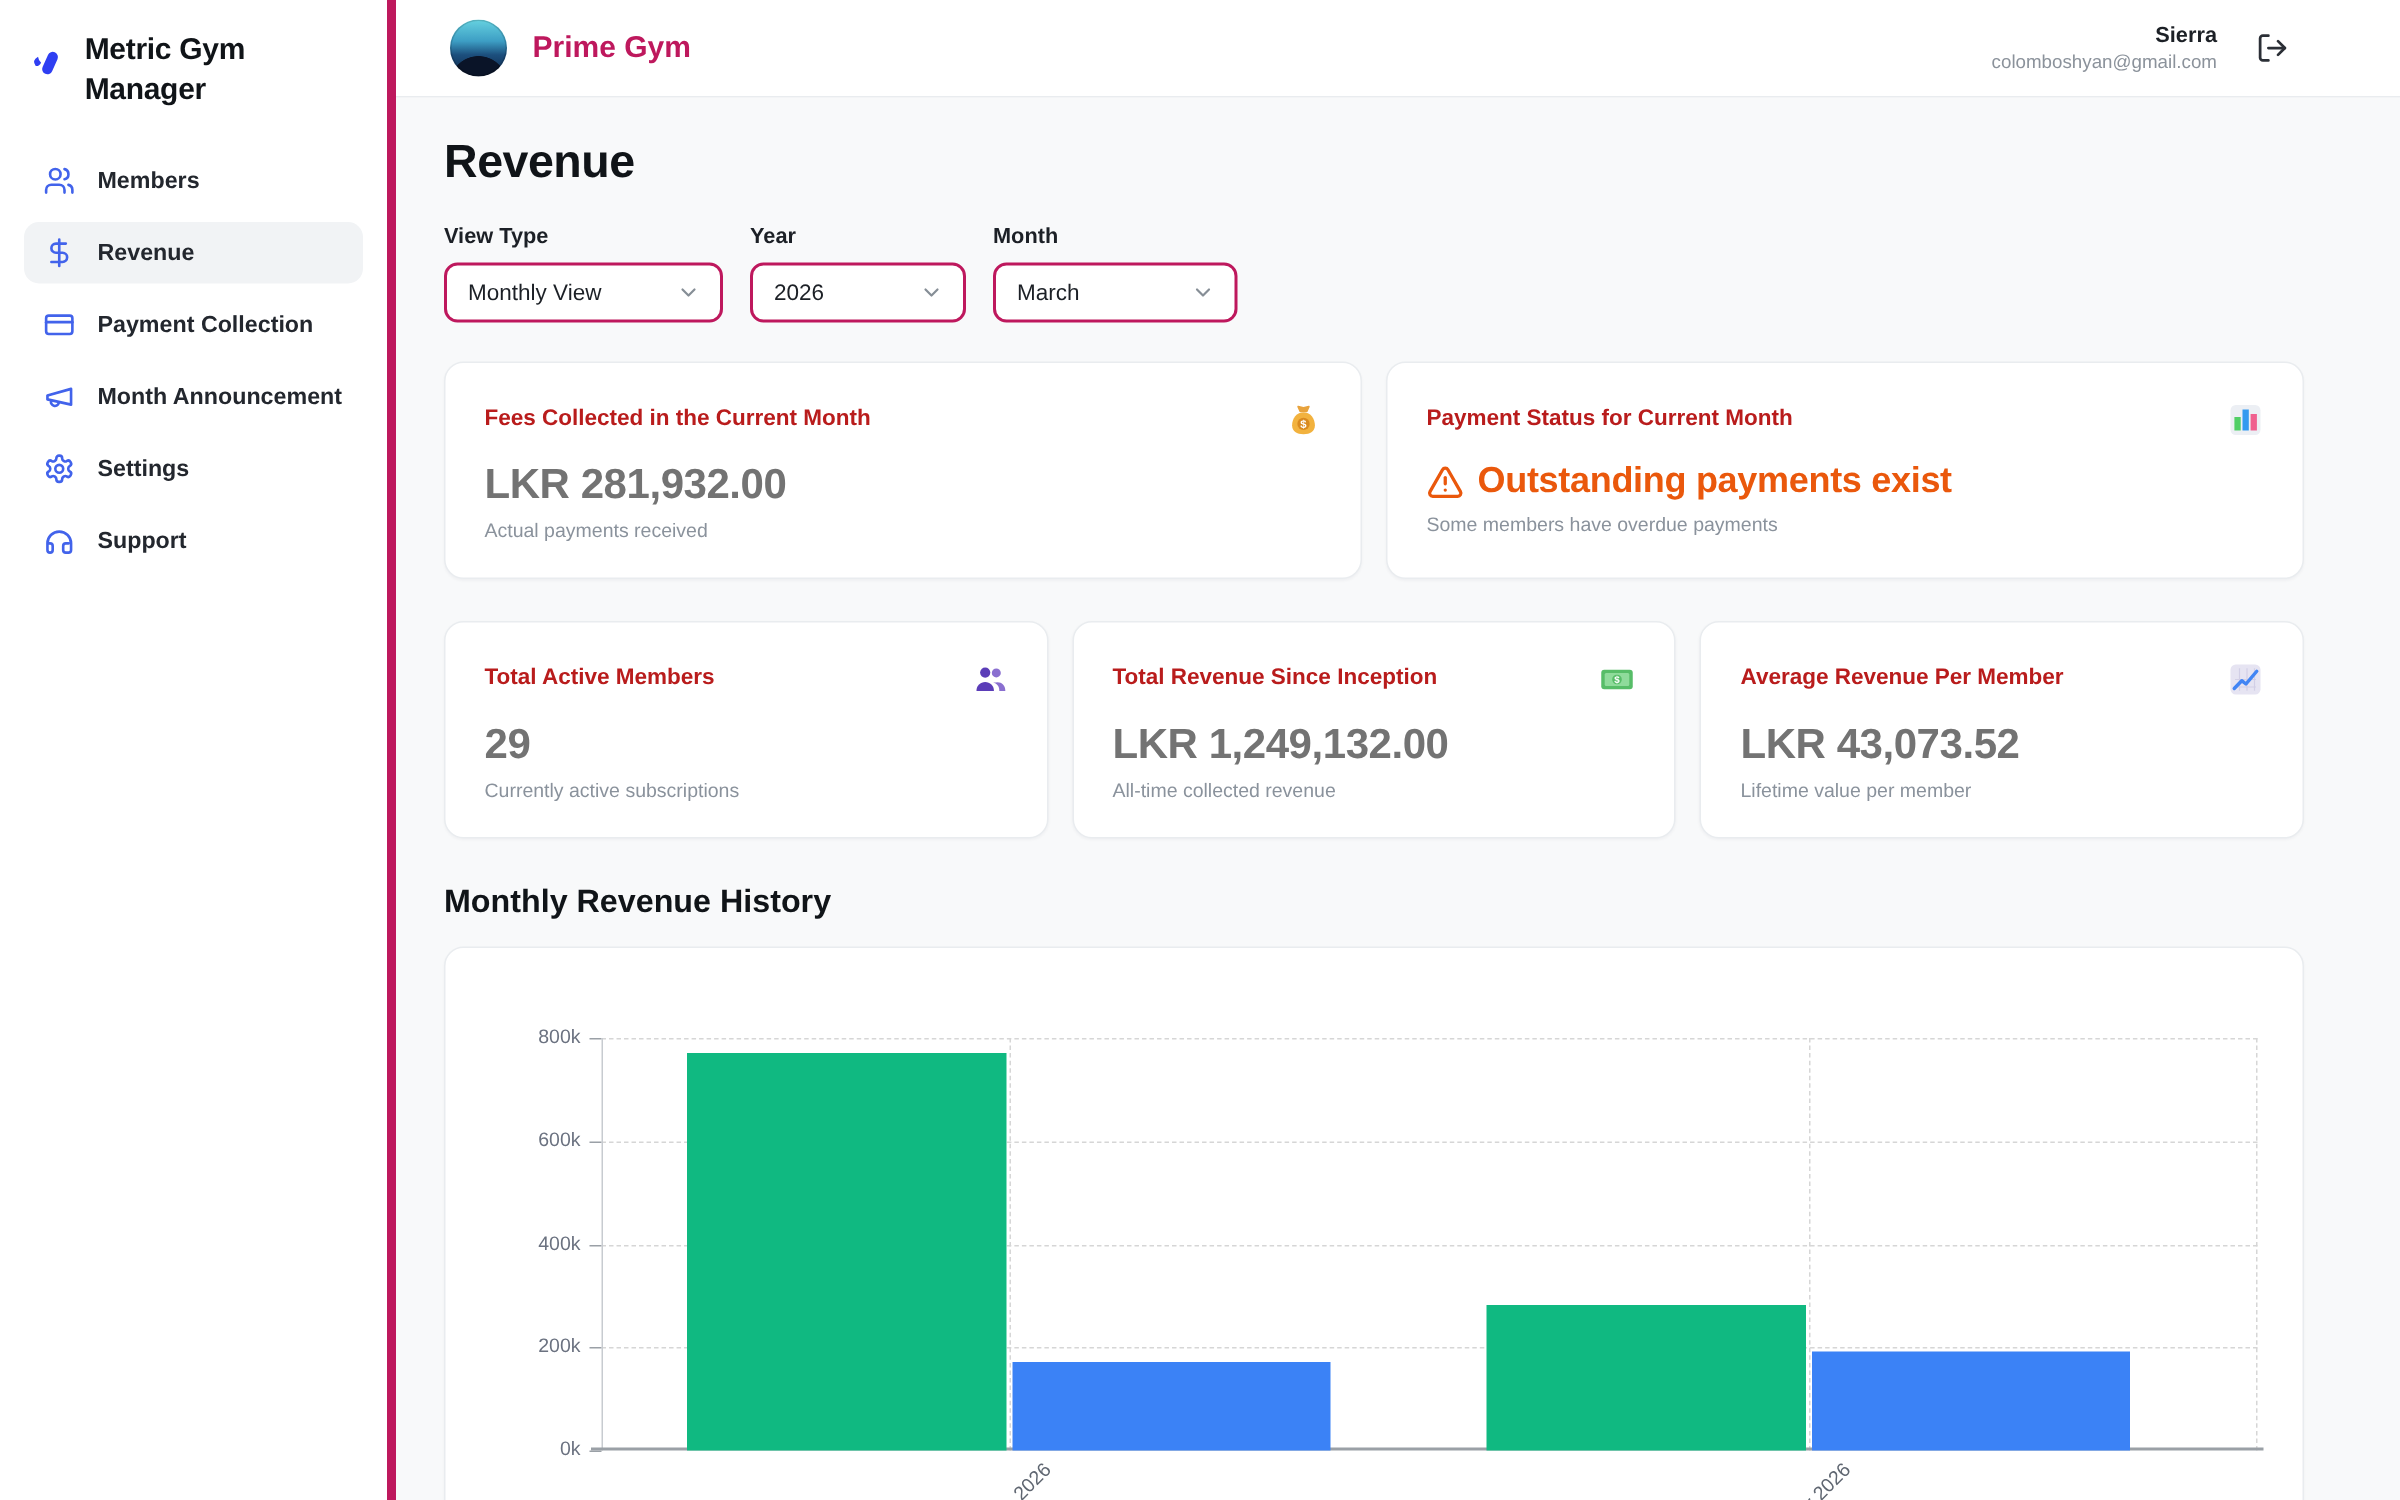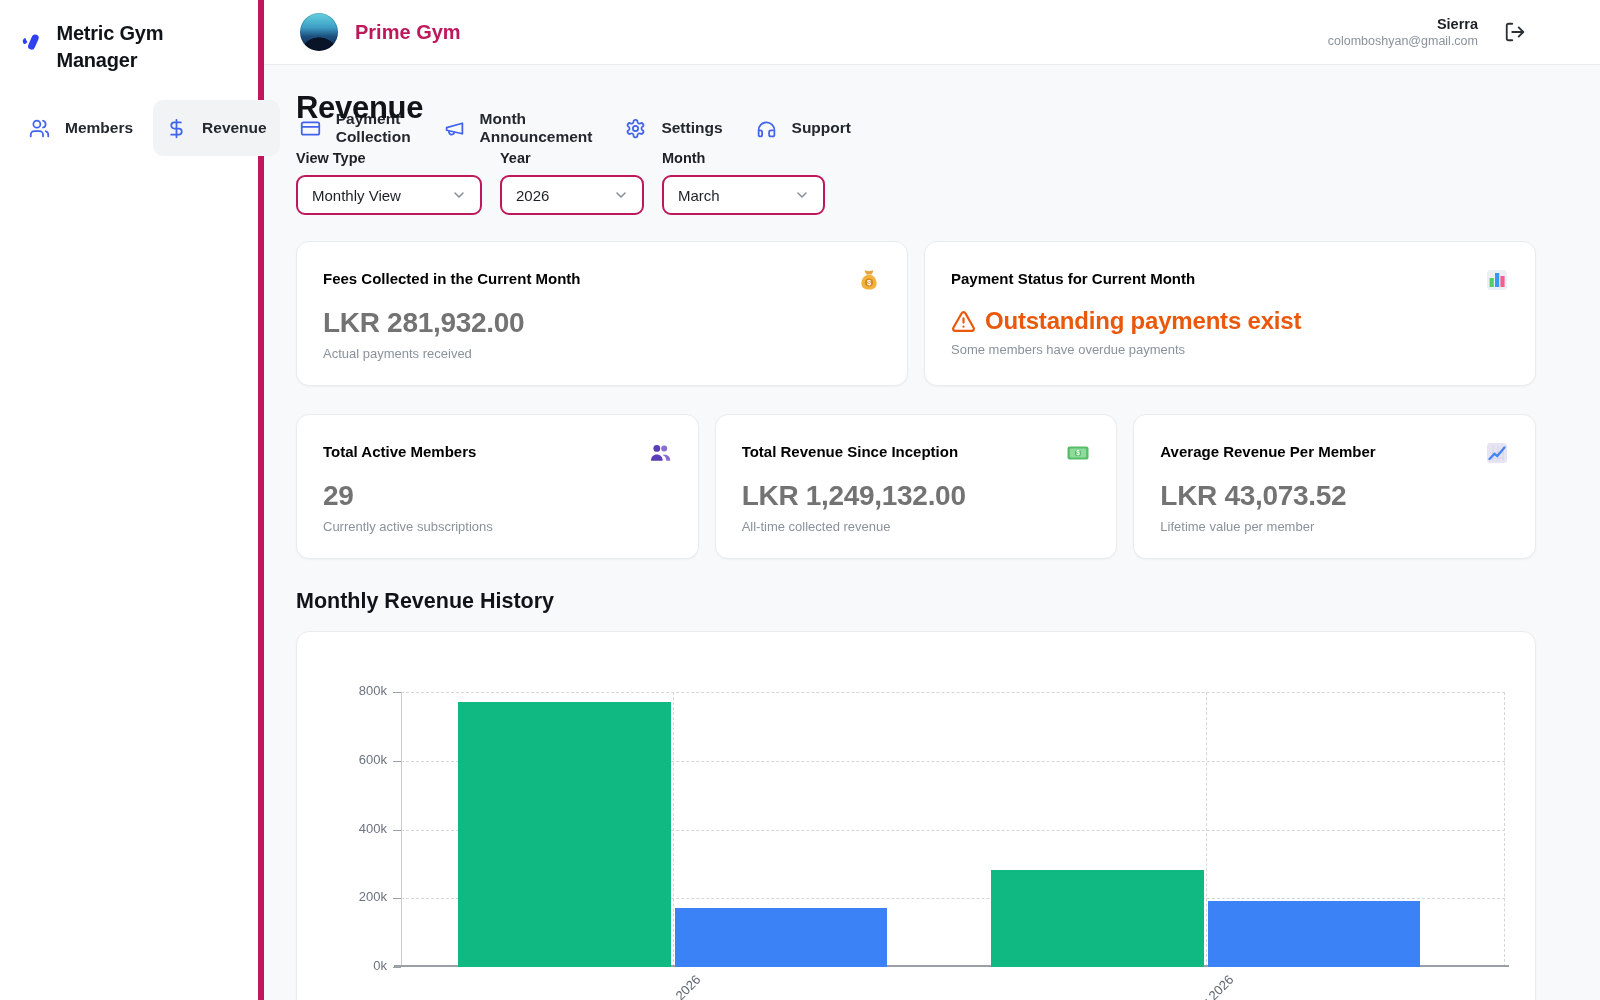--- a/index.html
+++ b/index.html
@@ -9,21 +9,21 @@
     background:#f8f9fa; color:#16191f; display:flex;
   }
   
   .sidebar {
     width:264px; min-width:264px; background:#fff; border-right:6px solid #be185d;
     display:flex; flex-direction:column; padding-top:14px;
   }
   .logo-row { display:flex; align-items:flex-start; gap:10px; padding:6px 18px 26px 16px; }
   .logo-mark { width:32px; height:32px; margin-top:6px; }
   .logo-title { font-size:20px; font-weight:800; line-height:1.35; color:#101418; letter-spacing:-0.2px; }
-  .nav { display:flex; gap:7px; padding:0 16px; }
+  .nav { display:flex; flex-direction:column; gap:7px; padding:0 16px; }
   .nav-item {
     display:flex; align-items:center; gap:15px; padding:10px 13px; border-radius:10px;
     font-size:15.5px; font-weight:600; color:#23272e; cursor:pointer;
   }
   .nav-item.active { background:#f1f3f5; font-weight:700; }
   .nav-item .nicon { width:21px; height:21px; color:#4263eb; flex:none; display:flex; }
   .nav-item svg { width:100%; height:100%; }
   
   .main { flex:1; display:flex; flex-direction:column; min-width:0; }
   .topbar {
@@ -59,21 +59,21 @@
   .select .chev { width:16px; height:16px; color:#868e96; }
   .w-viewtype { width:186px; } .w-year { width:144px; } .w-month { width:163px; }
   
   .cards-row1 { display:grid; grid-template-columns:1fr 1fr; gap:16px; margin-top:26px; }
   .cards-row2 { display:grid; grid-template-columns:1fr 1fr 1fr; gap:16px; margin-top:28px; }
   .card {
     background:#fff; border:1px solid #e9ecef; border-radius:13px;
     padding:26px 26px 24px; box-shadow:0 1px 2px rgba(16,24,40,.04);
   }
   .card-head { display:flex; align-items:flex-start; justify-content:space-between; gap:10px; }
-  .card-title { font-size:15px; font-weight:600; color:#000000; padding-top:2px; }
+  .card-title { font-size:15px; font-weight:600; color:#b91c1c; padding-top:2px; }
   .card-emoji { width:24px; height:24px; flex:none; }
   .card-emoji svg { width:100%; height:100%; }
   .card-value { font-size:28px; font-weight:800; color:#737373; margin-top:15px; letter-spacing:-0.3px; }
   .card-sub { font-size:13px; color:#8a929c; margin-top:7px; }
   .status-value {
     display:flex; align-items:center; gap:9px; margin-top:15px;
     font-size:24px; font-weight:800; color:#ea580c; letter-spacing:-0.2px;
   }
   .warn-icon { width:25px; height:25px; color:#ea580c; flex:none; }
   .warn-icon svg { width:100%; height:100%; }

